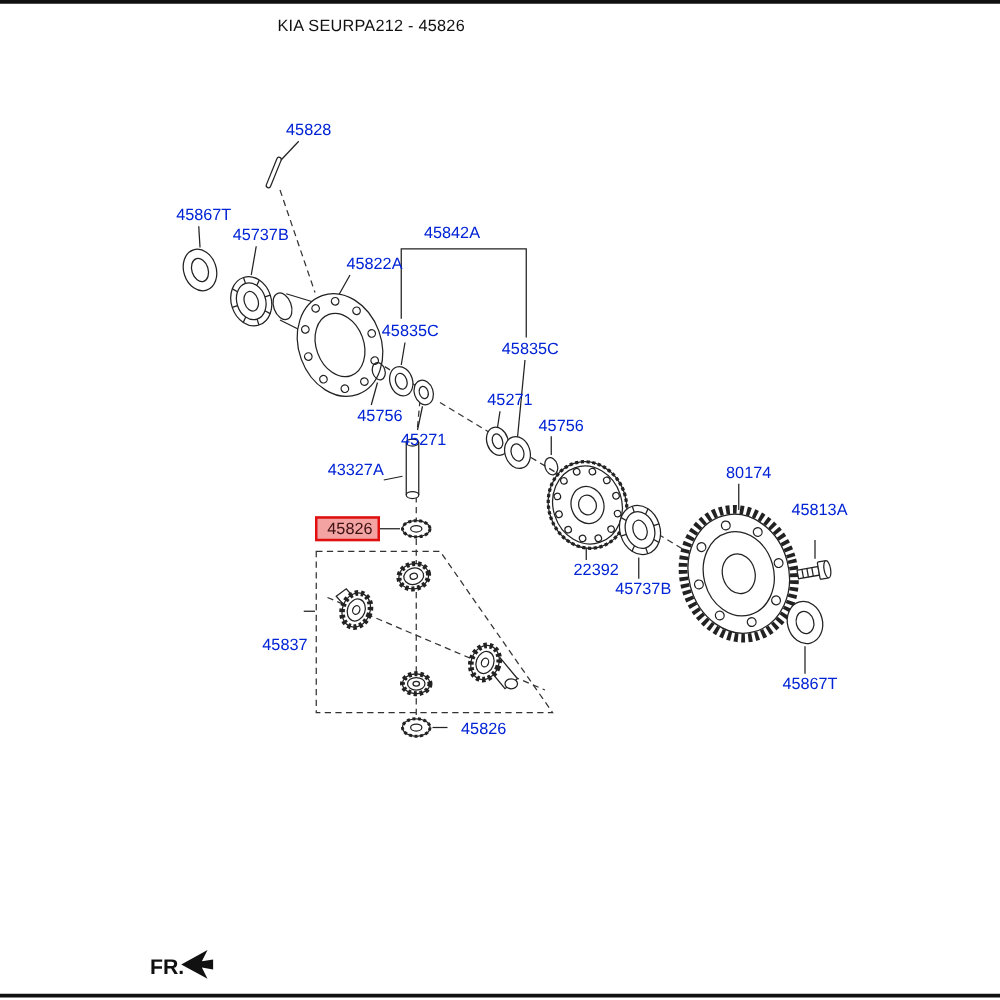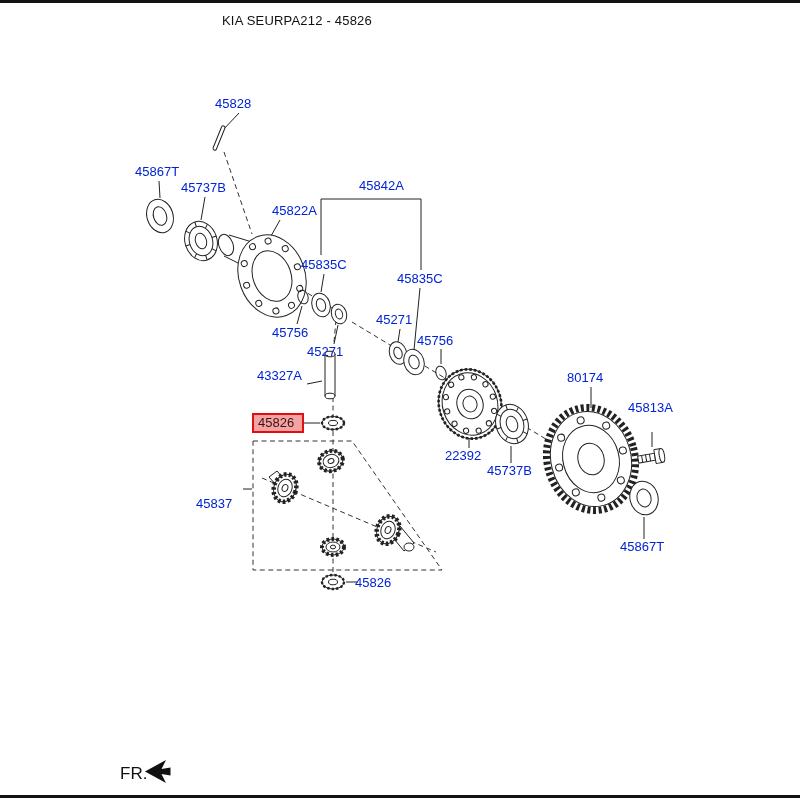--- a/index.html
+++ b/index.html
@@ -9,30 +9,30 @@
   }
   .stage{position:absolute;inset:0;width:800px;height:656px}
   svg#diagram{position:absolute;left:0;top:0}
   .k{fill:none;stroke:#222;stroke-width:1}
   .w{fill:#fff;stroke:#222;stroke-width:1}
   .d{fill:none;stroke:#333;stroke-width:1;stroke-dasharray:5 3.5}
   .t{fill:none;stroke:#222}
   .f{fill:#111;stroke:none}
   .title{position:absolute;left:222px;top:13px;font-size:13px;color:#111;letter-spacing:.2px;white-space:nowrap}
   .plabel{
-    position:absolute;width:50px;text-align:left;font-size:13px;line-height:16px;
+    position:absolute;width:50px;text-align:right;font-size:13px;line-height:16px;
     color:var(--label,#0023d5);white-space:nowrap;cursor:pointer;
   }
   .plabel.highlight{
     width:auto;min-width:40px;padding:0 4px;
     background:var(--highlight-bg,#f4a3a3);
     border:2px solid var(--highlight-border,#e01010);
     color:var(--highlight-text,#3c1212);
   }
-  .fr{position:absolute;left:120px;top:764px;font-size:17px;font-weight:normal;color:#111}
+  .fr{position:absolute;left:120px;top:764px;font-size:17px;font-weight:bold;color:#111}
 </style>
 </head>
 <body>
 
 <div class="stage">
 
   <svg id="diagram" width="800" height="800" viewBox="0 0 800 800">
     <defs>
       <g id="rollers" stroke="#222" stroke-width="1">
         <line x1="11.5" y1="0" x2="16" y2="0"></line>
@@ -260,29 +260,29 @@
     <path class="f" d="M145,771.5 L166,760 L161.5,769 L170.5,767.5 L170.5,775.5 L161.5,774 L166,783 Z"></path>
   </svg>
 
   <div class="title">KIA SEURPA212 - 45826</div>
 
   <div class="plabel" style="left:215px;top:96px">45828</div>
   <div class="plabel" style="left:135px;top:164px">45867T</div>
   <div class="plabel" style="left:181px;top:180px">45737B</div>
   <div class="plabel" style="left:272px;top:203px">45822A</div>
   <div class="plabel" style="left:301px;top:257px">45835C</div>
-  <div class="plabel" style="left:359px;top:178px">45842A</div>
+  <div class="plabel" style="left:334px;top:178px">45842A</div>
   <div class="plabel" style="left:397px;top:271px">45835C</div>
   <div class="plabel" style="left:376px;top:312px">45271</div>
   <div class="plabel" style="left:272px;top:325px">45756</div>
   <div class="plabel" style="left:417px;top:333px">45756</div>
   <div class="plabel" style="left:307px;top:344px">45271</div>
   <div class="plabel" style="left:257px;top:368px">43327A</div>
   <div class="plabel highlight" style="left:252px;top:413px">45826</div>
-  <div class="plabel" style="left:196px;top:496px">45837</div>
+  <div class="plabel" style="left:196px;top:508px">45837</div>
   <div class="plabel" style="left:445px;top:448px">22392</div>
   <div class="plabel" style="left:487px;top:463px">45737B</div>
   <div class="plabel" style="left:567px;top:370px">80174</div>
   <div class="plabel" style="left:628px;top:400px">45813A</div>
   <div class="plabel" style="left:620px;top:539px">45867T</div>
   <div class="plabel" style="left:355px;top:575px">45826</div>
 
   <div class="fr">FR.</div>
 
 </div>

